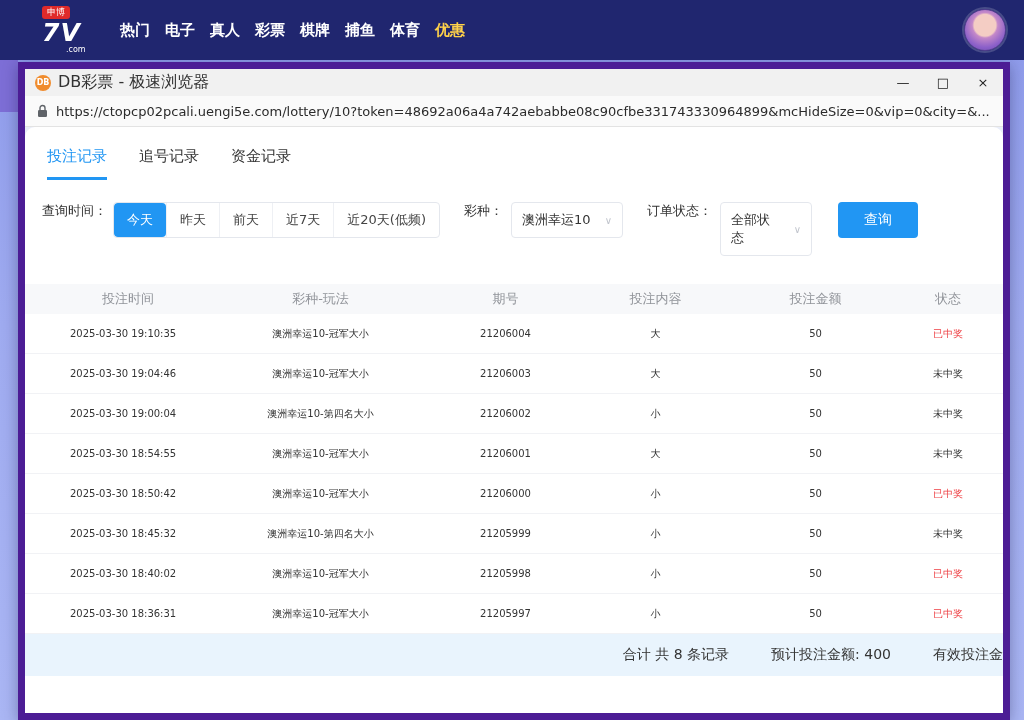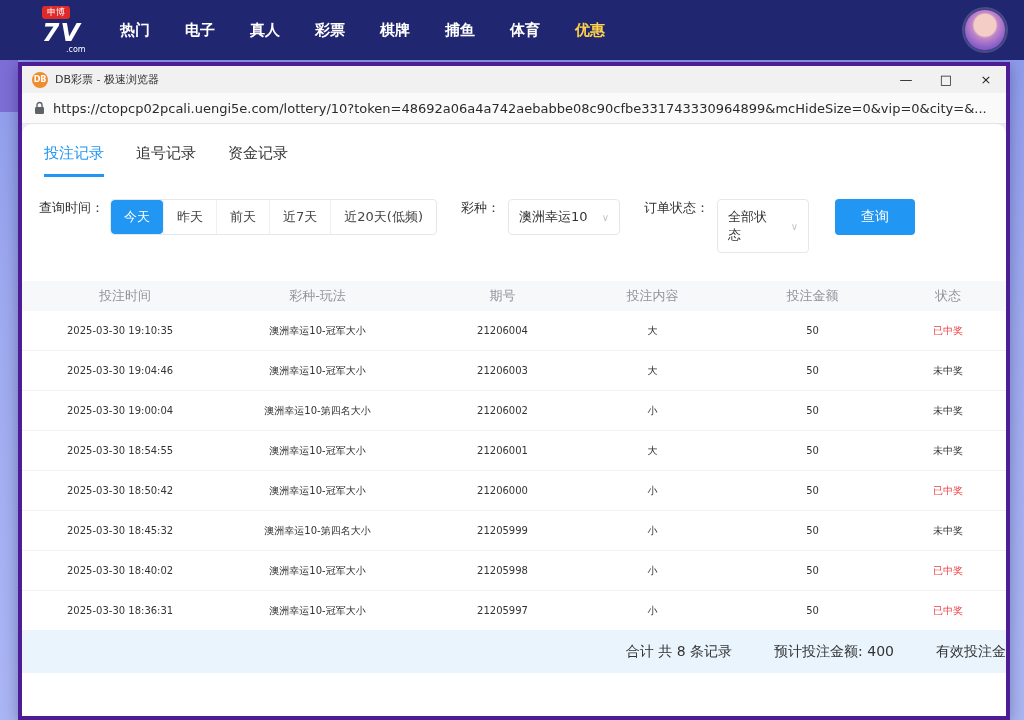--- a/index.html
+++ b/index.html
@@ -23,39 +23,39 @@
 
   
   .topnav {
     position: absolute; top:0; left:0; width:1024px; height:60px;
     background:#20266f; display:flex; align-items:center; z-index:3;
   }
   .logo { margin-left:42px; display:flex; flex-direction:column; line-height:1; width:60px; cursor:pointer; }
   .logo-tag { background:#e02a2a; color:#fff; font-size:9px; font-weight:normal; padding:2px 5px; border-radius:3px; align-self:flex-start; }
   .logo-main { color:#fff; font-size:25px; font-weight:bold; font-style:italic; margin-top:1px; letter-spacing:1px; }
   .logo-sub { color:#fff; font-size:8px; margin-top:1px; margin-left:24px; }
-  .nav-items { display:flex; gap:35px; margin-left:18px; }
+  .nav-items { display:flex; gap:15px; margin-left:18px; }
   .nav-item { color:#fff; font-size:15px; font-weight:bold; cursor:pointer; text-decoration:none; }
   .nav-item.hl { color:#ffd24a; }
   .avatar {
     position:absolute; right:18px; top:9px; width:42px; height:42px; border-radius:50%;
     background: radial-gradient(circle at 50% 38%, #f4cdc4 0 34%, #c489c9 40%, #8a5fc9 70%, #6b49a8 100%);
     border:1px solid #53408f; box-shadow:0 0 0 2px rgba(255,255,255,.18); cursor:pointer;
   }
 
   
   .browser {
     position:absolute; left:18px; top:62px; width:992px; height:658px; z-index:2;
     display:flex; flex-direction:column; background:#fff;
-    border:4px solid #4c1d95; box-shadow:0 3px 14px rgba(20,20,60,.35);
+    border:7px solid #4c1d95; box-shadow:0 3px 14px rgba(20,20,60,.35);
   }
   .titlebar { height:27px; background:#f1f1f1; display:flex; align-items:center; padding:0 0 0 10px; flex:0 0 auto; }
   .db-icon { width:16px; height:16px; border-radius:50%; background:#f08c2e; color:#fff; font-size:8px; font-weight:bold;
              display:flex; align-items:center; justify-content:center; }
-  .win-title { font-size:11px; color:#333; margin-left:7px; }
+  .win-title { font-size:16px; color:#333; margin-left:7px; }
   .win-controls { margin-left:auto; display:flex; height:100%; }
   .win-btn { width:40px; height:100%; display:flex; align-items:center; justify-content:center; font-size:13px; color:#222; cursor:pointer; }
   .addressbar { height:31px; background:#fafafa; border-bottom:1px solid #e3e3e3; display:flex; align-items:center; flex:0 0 auto; }
   .lock-icon { margin:0 8px 0 12px; display:flex; }
   .url-text { font-size:13px; color:#2b2b2b; white-space:nowrap; overflow:hidden; cursor:text; flex:1; }
 
   .content { flex:1; background:#e9edf8; overflow:hidden; }
   .panel { background:#fff; border-radius:10px 10px 0 0; height:100%; overflow:hidden; }
 
   

